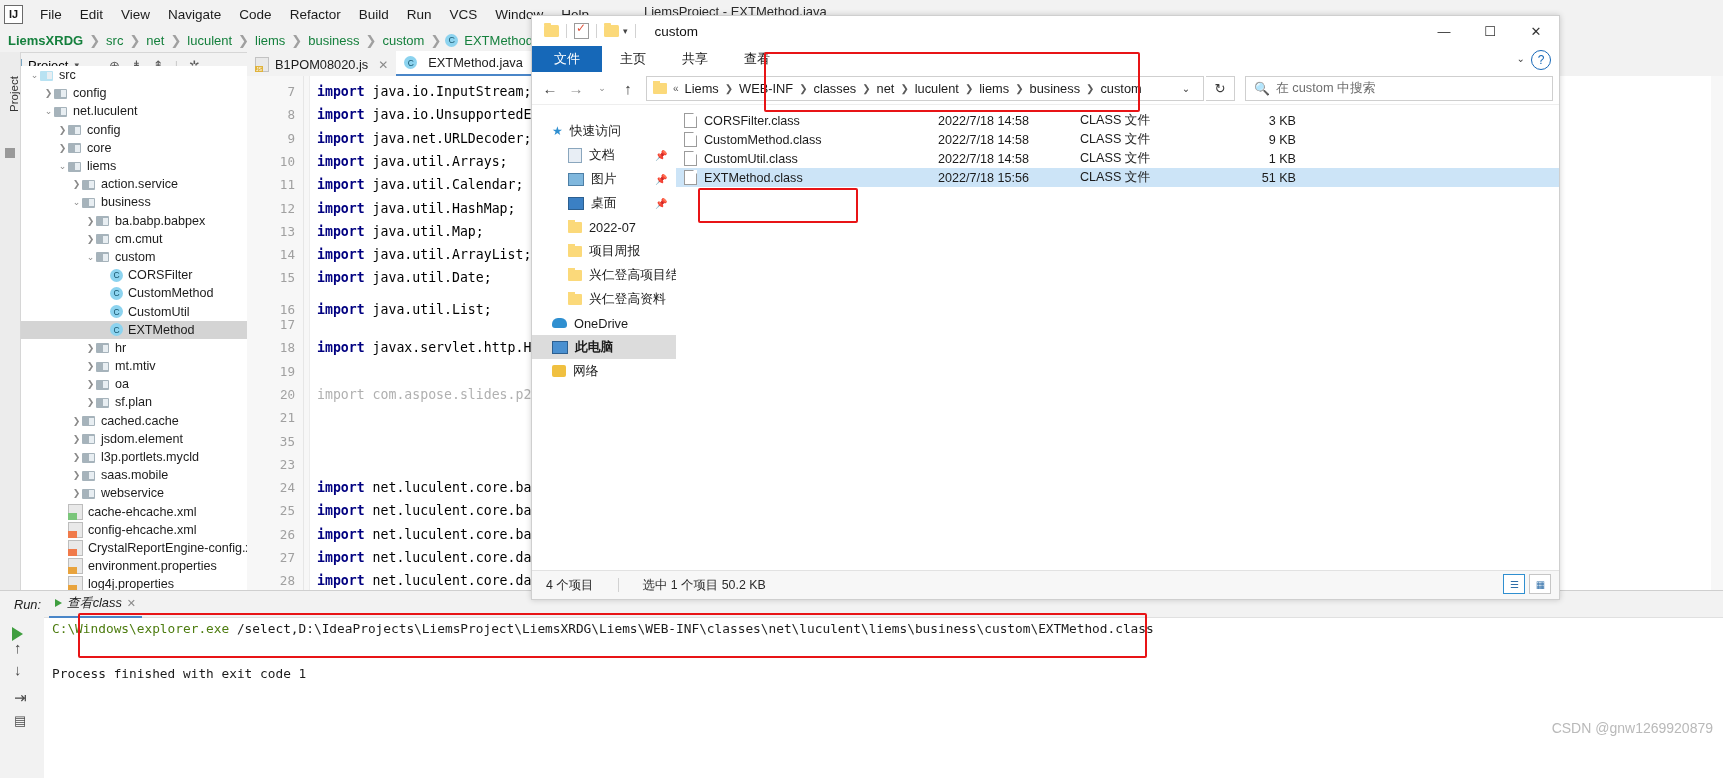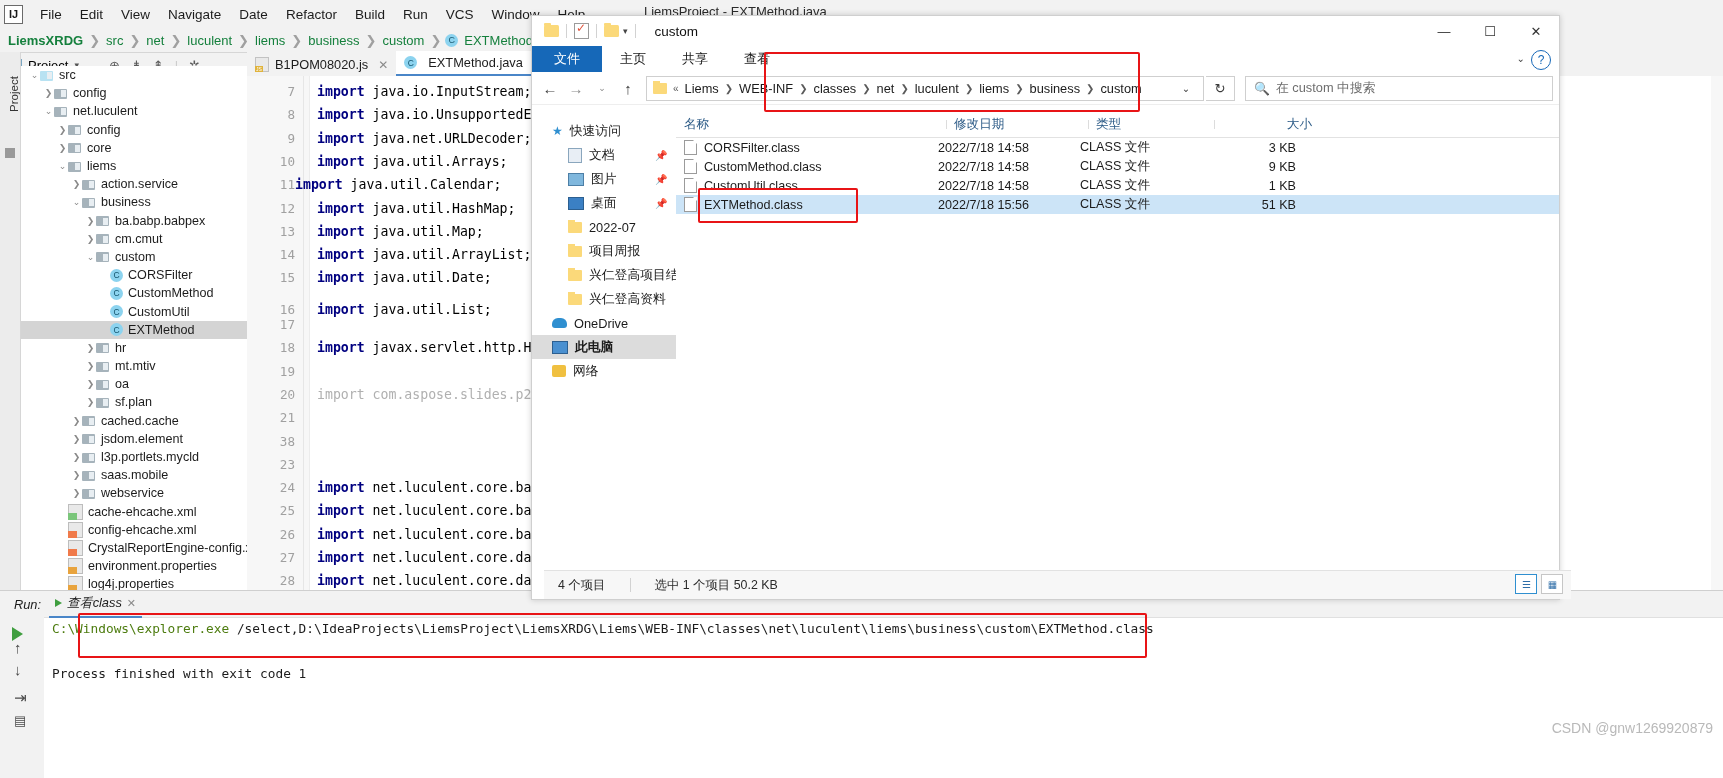--- a/index.html
+++ b/index.html
@@ -139,21 +139,21 @@
   .col-date{width:126px;}
   .col-type{width:110px;}
   .col-size{width:90px;text-align:right;}
   .frow{height:19px;display:flex;align-items:center;font-size:12.6px;color:#1b1b1b;}
   .frow.sel{background:#cce4f7;}
   .frow > div{padding:0 8px;}
   .fileic{width:11px;height:13px;background:#fff;border:1px solid #9b9b9b;position:relative;margin-right:7px;flex:0 0 11px;}
   .fileic:after{content:"";position:absolute;right:-1px;top:-1px;border-left:4px solid transparent;border-top:4px solid #fff;border-right:0;}
   .nm{display:flex;align-items:center;width:254px;padding-left:20px;box-sizing:border-box;}
 
-  .ex-status{position:absolute;left:12px;bottom:0;width:1027px;height:28px;background:#f7f7f7;border-top:1px solid #e2e2e2;
+  .ex-status{position:absolute;left:0;bottom:0;width:1027px;height:28px;background:#f7f7f7;border-top:1px solid #e2e2e2;
     display:flex;align-items:center;font-size:12.4px;color:#2b2b2b;gap:12px;}
   .st-txt{padding-left:14px;}
   .st-div{width:1px;height:14px;background:#d2d2d2;margin:0 12px;}
   .view-btns{position:absolute;right:8px;bottom:5px;display:flex;gap:4px;}
   .vb{width:20px;height:18px;border:1px solid #c6c6c6;background:#fff;display:flex;align-items:center;justify-content:center;}
   .vb.on{border-color:#2f8fd0;}
   .vb-det{font-size:10px;color:#2f6ea8;letter-spacing:-1px;}
 
   .watermark{position:absolute;right:10px;bottom:42px;font-size:14px;color:#b9b9b9;}
   .scroll-right{position:absolute;right:0;top:76px;width:12px;height:514px;background:#f7f7f7;}
@@ -162,21 +162,21 @@
 <body>
 
 <div id="ide">
 
   <div class="ide-menubar">
     <div class="ij-logo">IJ</div>
     <div class="menu-item">File</div>
     <div class="menu-item">Edit</div>
     <div class="menu-item">View</div>
     <div class="menu-item">Navigate</div>
-    <div class="menu-item">Date</div>
+    <div class="menu-item">Code</div>
     <div class="menu-item">Refactor</div>
     <div class="menu-item">Build</div>
     <div class="menu-item">Run</div>
     <div class="menu-item">VCS</div>
     <div class="menu-item">Window</div>
     <div class="menu-item">Help</div>
   </div>
   <div class="win-title">LiemsProject - EXTMethod.java</div>
 
   <div class="ide-breadcrumb">
@@ -421,32 +421,32 @@
   </div>
 
   <div class="editor">
     <div class="gutter"></div>
     <div class="sep-v"></div>
     <div id="code-area">
         <div class="code-line" style="top: 4px; width: 1400px;"><span class="lnum" style="display: inline-block;">7</span><span style="margin-left: 22px;"><span class="kw">import</span><span class="pl"> java.io.InputStream;</span></span></div>
         <div class="code-line" style="top: 27.3px; width: 1400px;"><span class="lnum" style="display: inline-block;">8</span><span style="margin-left: 22px;"><span class="kw">import</span><span class="pl"> java.io.UnsupportedEnc</span></span></div>
         <div class="code-line" style="top: 50.6px; width: 1400px;"><span class="lnum" style="display: inline-block;">9</span><span style="margin-left: 22px;"><span class="kw">import</span><span class="pl"> java.net.URLDecoder;</span></span></div>
         <div class="code-line" style="top: 73.9px; width: 1400px;"><span class="lnum" style="display: inline-block;">10</span><span style="margin-left: 22px;"><span class="kw">import</span><span class="pl"> java.util.Arrays;</span></span></div>
-        <div class="code-line" style="top: 97.2px; width: 1400px;"><span class="lnum" style="display: inline-block;">11</span><span style=""><span class="kw">import</span><span class="pl"> java.util.Calendar;</span></span></div>
+        <div class="code-line" style="top: 97.2px; width: 1400px;"><span class="lnum" style="display: inline-block;">11</span><span style="margin-left: 22px;"><span class="kw">import</span><span class="pl"> java.util.Calendar;</span></span></div>
         <div class="code-line" style="top: 120.5px; width: 1400px;"><span class="lnum" style="display: inline-block;">12</span><span style="margin-left: 22px;"><span class="kw">import</span><span class="pl"> java.util.HashMap;</span></span></div>
         <div class="code-line" style="top: 143.8px; width: 1400px;"><span class="lnum" style="display: inline-block;">13</span><span style="margin-left: 22px;"><span class="kw">import</span><span class="pl"> java.util.Map;</span></span></div>
         <div class="code-line" style="top: 167.1px; width: 1400px;"><span class="lnum" style="display: inline-block;">14</span><span style="margin-left: 22px;"><span class="kw">import</span><span class="pl"> java.util.ArrayList;</span></span></div>
         <div class="code-line" style="top: 190.4px; width: 1400px;"><span class="lnum" style="display: inline-block;">15</span><span style="margin-left: 22px;"><span class="kw">import</span><span class="pl"> java.util.Date;</span></span></div>
         <div class="code-line" style="top: 213.7px; width: 1400px;"><span class="lnum" style="display: inline-block; margin-top: 8px;">16</span><span style="margin-left: 22px;"><span class="kw">import</span><span class="pl"> java.util.List;</span></span></div>
         <div class="code-line" style="top: 237px; width: 1400px;"><span class="lnum" style="display: inline-block;">17</span><span style="margin-left: 22px;"><span class="kw"></span><span class="pl"></span></span></div>
         <div class="code-line" style="top: 260.3px; width: 1400px;"><span class="lnum" style="display: inline-block;">18</span><span style="margin-left: 22px;"><span class="kw">import</span><span class="pl"> javax.servlet.http.Htt</span></span></div>
         <div class="code-line" style="top: 283.6px; width: 1400px;"><span class="lnum" style="display: inline-block;">19</span><span style="margin-left: 22px;"><span class="kw"></span><span class="pl"></span></span></div>
         <div class="code-line" style="top: 306.9px; width: 1400px;"><span class="lnum" style="display: inline-block; font-family: Liberation Mono, monospace;">20</span><span style="margin-left: 22px;"><span class="dim">import</span><span class="dim"> com.aspose.slides.p2cb</span></span></div>
         <div class="code-line" style="top: 330.2px; width: 1400px;"><span class="lnum" style="display: inline-block;">21</span><span style="margin-left: 22px;"><span class="kw"></span><span class="pl"></span></span></div>
-        <div class="code-line" style="top: 353.5px; width: 1400px;"><span class="lnum" style="display: inline-block;">38</span><span style="margin-left: 22px;"><span class="kw"></span><span class="pl"></span></span></div>
+        <div class="code-line" style="top: 353.5px; width: 1400px;"><span class="lnum" style="display: inline-block;">35</span><span style="margin-left: 22px;"><span class="kw"></span><span class="pl"></span></span></div>
         <div class="code-line" style="top: 376.8px; width: 1400px;"><span class="lnum" style="display: inline-block;">23</span><span style="margin-left: 22px;"><span class="kw"></span><span class="pl"></span></span></div>
         <div class="code-line" style="top: 400.1px; width: 1400px;"><span class="lnum" style="display: inline-block;">24</span><span style="margin-left: 22px;"><span class="kw">import</span><span class="pl"> net.luculent.core.base</span></span></div>
         <div class="code-line" style="top: 423.4px; width: 1400px;"><span class="lnum" style="display: inline-block;">25</span><span style="margin-left: 22px;"><span class="kw">import</span><span class="pl"> net.luculent.core.base</span></span></div>
         <div class="code-line" style="top: 446.7px; width: 1400px;"><span class="lnum" style="display: inline-block;">26</span><span style="margin-left: 22px;"><span class="kw">import</span><span class="pl"> net.luculent.core.base</span></span></div>
         <div class="code-line" style="top: 470px; width: 1400px;"><span class="lnum" style="display: inline-block;">27</span><span style="margin-left: 22px;"><span class="kw">import</span><span class="pl"> net.luculent.core.data</span></span></div>
         <div class="code-line" style="top: 493.3px; width: 1400px;"><span class="lnum" style="display: inline-block;">28</span><span style="margin-left: 22px;"><span class="kw">import</span><span class="pl"> net.luculent.core.data</span></span></div>
       </div>
   </div>
   <div class="scroll-right"></div>
 
@@ -603,26 +603,20 @@
           <span>此电脑</span>
         </div>
         <div class="np-item" style="position: relative;">
           <span style="display: flex; align-items: center;">
             <span class="ic-net"></span>
           </span>
           <span>网络</span>
         </div>
       </div>
     <div class="filelist">
-      <div class="fl-head">
-        <div class="col-name">名称</div>
-        <div class="col-date">修改日期</div>
-        <div class="col-type">类型</div>
-        <div class="col-size">大小</div>
-      </div>
       <div id="file-rows">
           <div class="frow">
             <div class="nm">
               <span class="fileic"></span>
               <span>CORSFilter.class</span>
             </div>
             <div class="col-date">2022/7/18 14:58</div>
             <div class="col-type">CLASS 文件</div>
             <div class="col-size">3 KB</div>
           </div>

